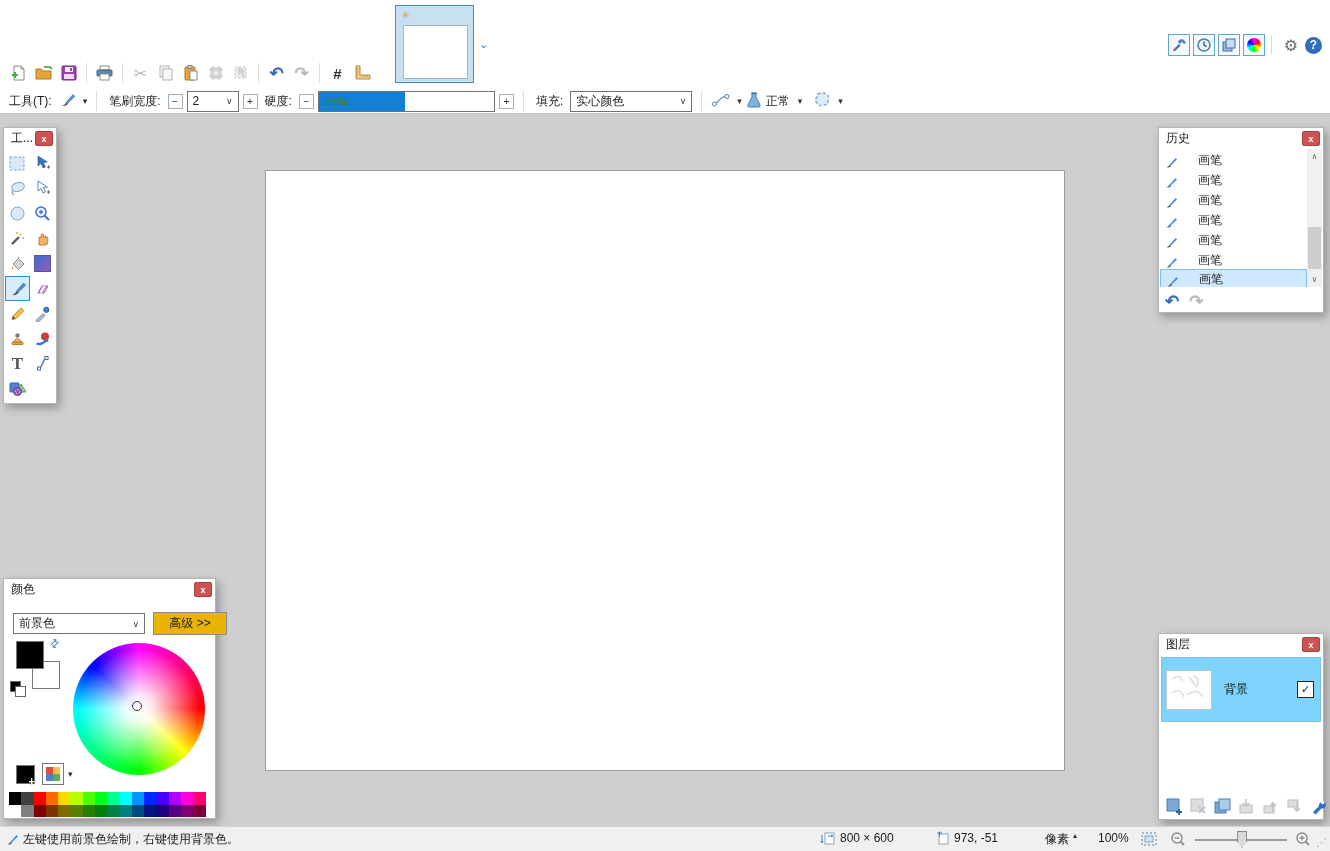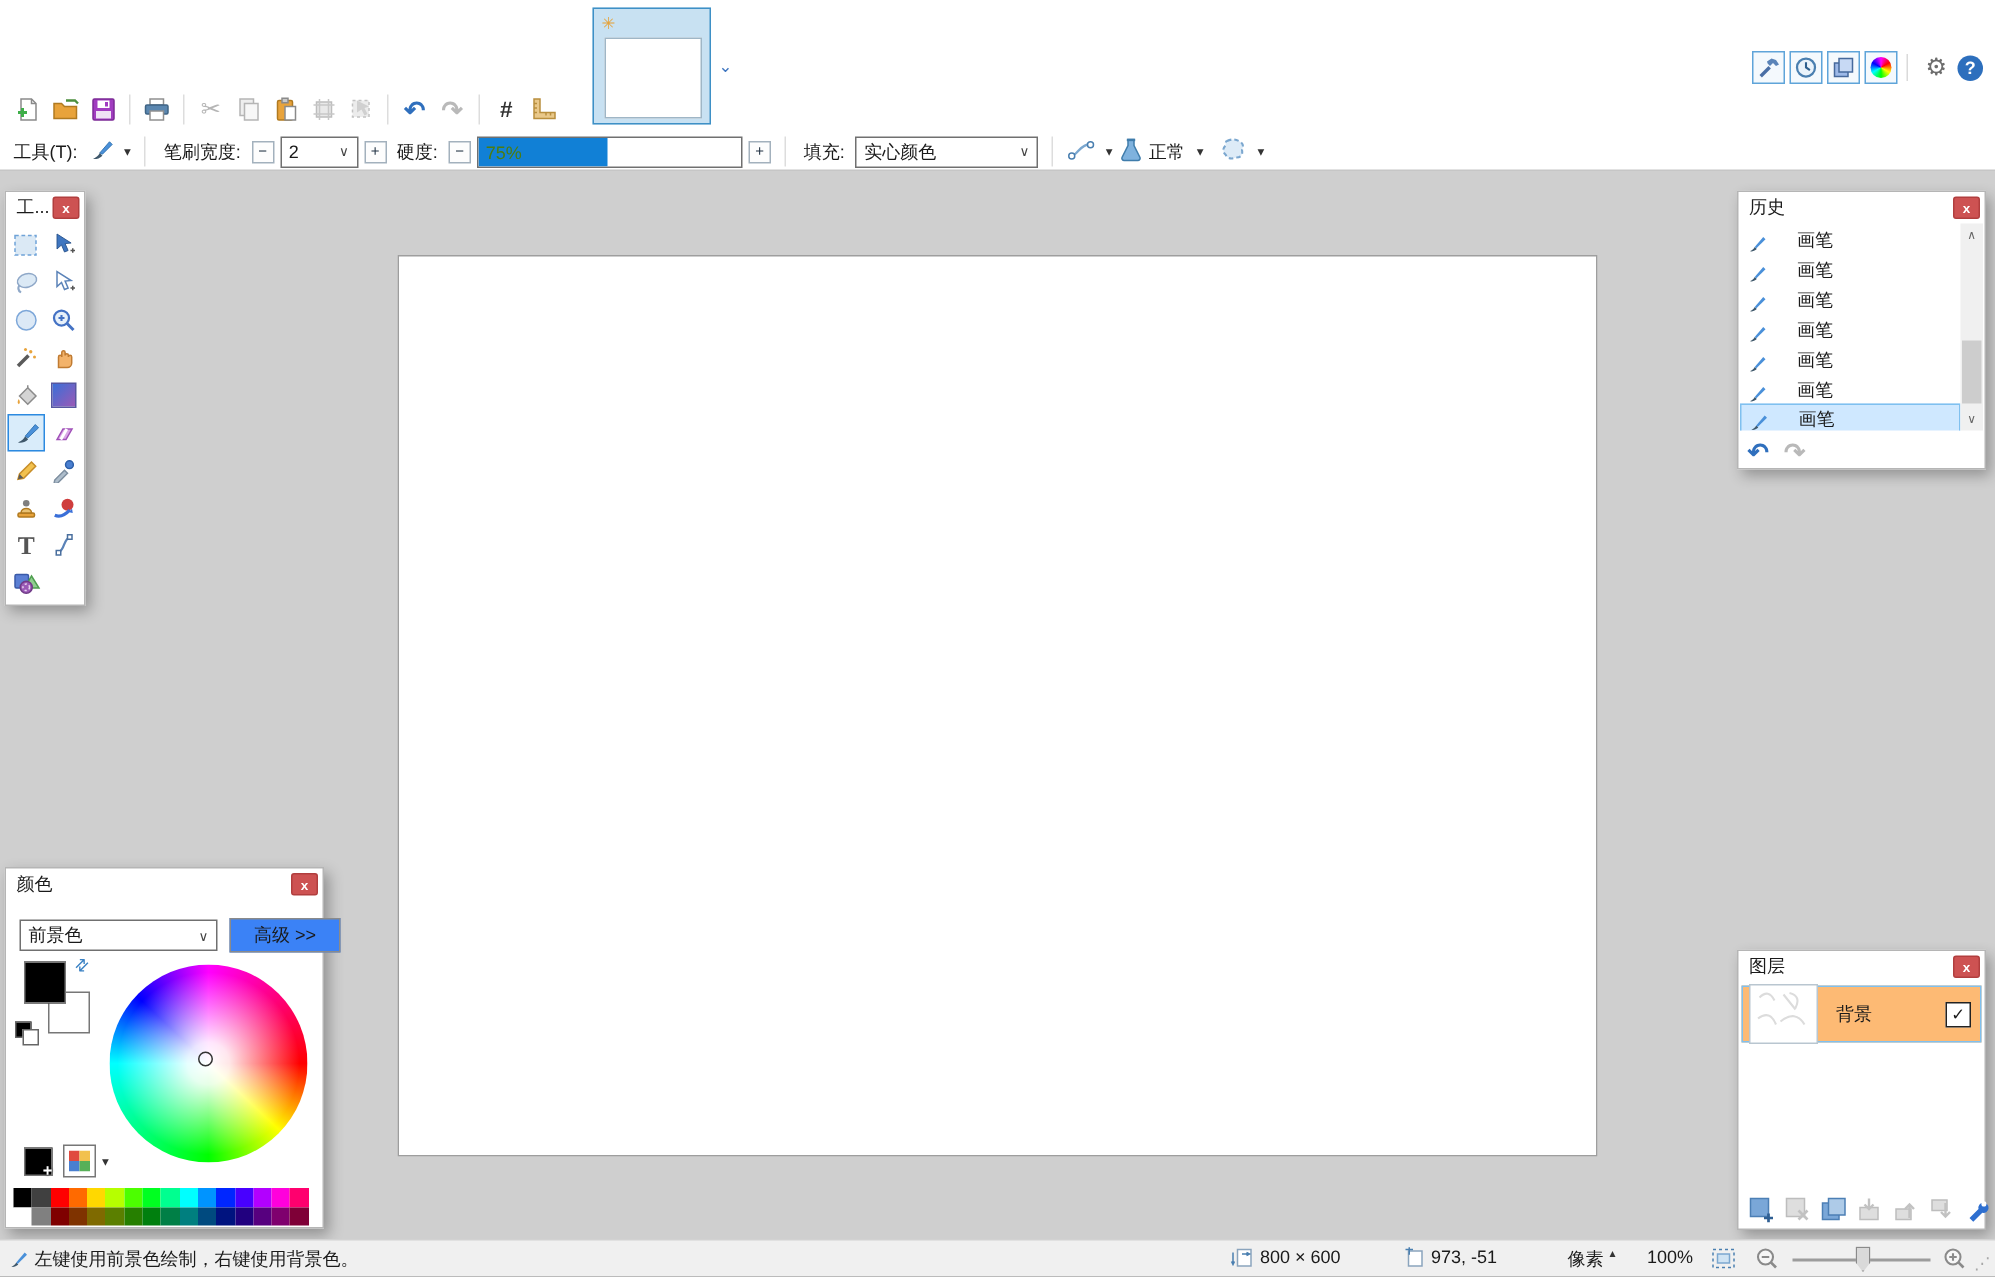--- a/index.html
+++ b/index.html
@@ -87,21 +87,21 @@
   .ring{position:absolute;left:59px;top:58px;width:10px;height:10px;border:1.6px solid #333;border-radius:50%;box-sizing:border-box}
   .addbtn{position:absolute;left:12px;top:186px;width:19px;height:19px;background:#000;border:1px solid #777;box-sizing:border-box}
   .addbtn span{position:absolute;right:-1px;bottom:-4px;color:#fff;font-size:11px;font-weight:bold;text-shadow:0 0 2px #000}
   .palbtn{position:absolute;left:38px;top:184px;width:22px;height:22px;border:1px solid #777;background:#fff;box-sizing:border-box;display:flex;align-items:center;justify-content:center}
   .palbtnarrow{position:absolute;left:64px;top:190px;font-size:9px;color:#333}
   .palette{position:absolute;left:5px;top:213px;width:197px;display:flex;flex-wrap:wrap}
   .palette .sw{width:12.3px;height:12.5px}
 
   
   #layerswin{left:1158px;top:633px;width:166px;height:187px}
-  .lrow{position:absolute;left:2px;right:2px;top:23px;height:38px;background:#fdba74;border:1px solid #7fc0ef;box-sizing:border-box;display:flex;align-items:center}
+  .lrow{position:absolute;left:2px;right:2px;top:23px;height:65px;background:#7dd3fc;border:1px solid #7fc0ef;box-sizing:border-box;display:flex;align-items:center}
   .lthumb{width:44px;height:38px;background:#fff;border:1px solid #b9c6d0;margin-left:4px}
   .lname{margin-left:12px;flex:1}
   .lcheck{width:15px;height:15px;border:1.5px solid #222;background:#fff;margin-right:6px;display:flex;align-items:center;justify-content:center;font-size:11px;box-sizing:content-box}
   .lbtns{position:absolute;left:6px;bottom:4px;display:flex;gap:5px;align-items:center}
   .lbtn{width:19px;height:17px;display:flex;align-items:center;justify-content:center}
 
   
   .statusbar{position:absolute;left:0;bottom:0;width:1330px;height:25px;background:#f0f0f0;border-top:1px solid #d2d2d2;box-sizing:border-box}
   .shint{position:absolute;left:6px;top:4px;display:flex;align-items:center;gap:4px}
   .sitem{position:absolute;top:4px;display:flex;gap:4px;white-space:nowrap}
@@ -477,21 +477,21 @@
   </div>
 
   <div class="panel" id="colorswin">
     <div class="ptitle">颜色</div>
     <div class="pclose">x</div>
     <div class="crow2">
       <div class="combo" style="width:132px">
         <span>前景色</span>
         <span class="chev">∨</span>
       </div>
-      <div style="width:72px;height:21px;border:1px solid #8a8a8a;background:#3b82f6;display:flex;align-items:center;justify-content:center">
+      <div style="width:72px;height:21px;border:1px solid #8a8a8a;background:#eab308;display:flex;align-items:center;justify-content:center">
         <span>高级 &gt;&gt;</span>
       </div>
     </div>
     <div class="fgbgbox">
       <div class="bgswatch" style="background: rgb(255, 255, 255);"></div>
       <div class="fgswatch" style="background: rgb(0, 0, 0);"></div>
       <span class="swapic">⇄</span>
       <div class="defcolors">
           <div class="b"></div>
           <div class="w"></div>

